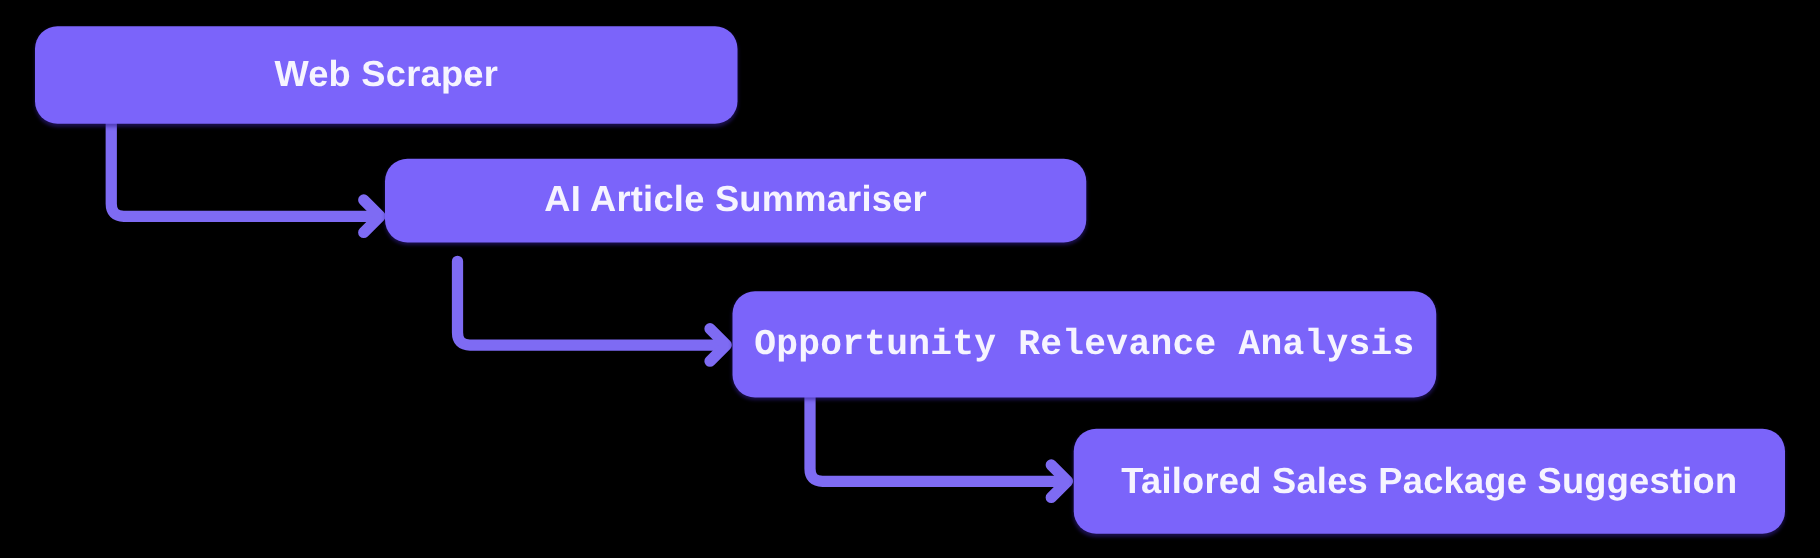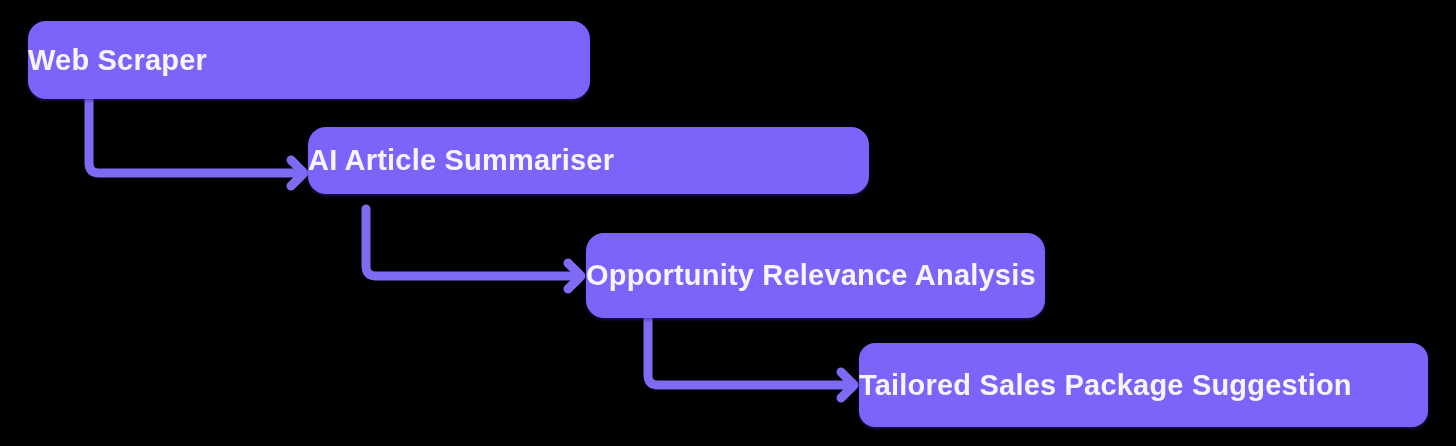--- a/index.html
+++ b/index.html
@@ -32,33 +32,34 @@
     fill: none;
     stroke: var(--arrow-color);
     stroke-width: 9;
     stroke-linecap: round;
     stroke-linejoin: round;
   }
   .node {
     position: absolute;
     display: flex;
     align-items: center;
+    justify-content: center;
     background: var(--node-fill);
     border-radius: 18px;
     color: var(--text-color);
     font-size: 29px;
     font-weight: bold;
     letter-spacing: 0.2px;
     text-align: center;
     box-shadow: 0 2px 3px rgba(50, 30, 140, 0.55);
   }
   .node-1 { left: 28px;  top: 21px;  width: 562px; height: 78px; }
   .node-2 { left: 308px; top: 127px; width: 561px; height: 67px; }
-  .node-3 { left: 586px; top: 233px; width: 459px; height: 85px; }
-  .node-4 { left: 859px; top: 343px; width: 569px; height: 84px; border-radius: 16px; }
+  .node-3 { left: 586px; top: 233px; width: 563px; height: 85px; font-family: Liberation Mono, monospace; }
+  .node-4 { left: 859px; top: 343px; width: 569px; height: 84px; }
 </style>
 </head>
 <body>
 
 <div class="canvas">
 
   <svg class="connector-layer" viewBox="0 0 1456 446" xmlns="http://www.w3.org/2000/svg">
     <g>
       <path d="M 89 98 L 89 163 Q 89 173 99 173 L 297 173"></path>
       <path d="M 291 160 L 304 173 L 291 186"></path>

